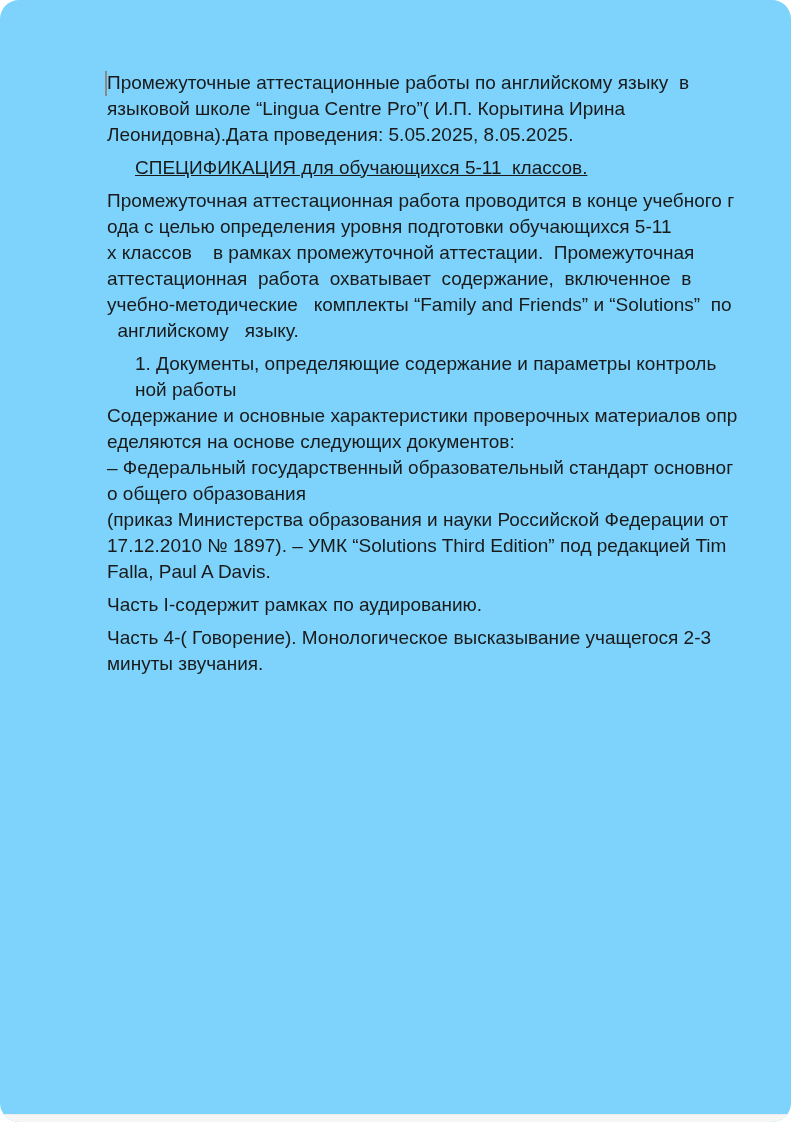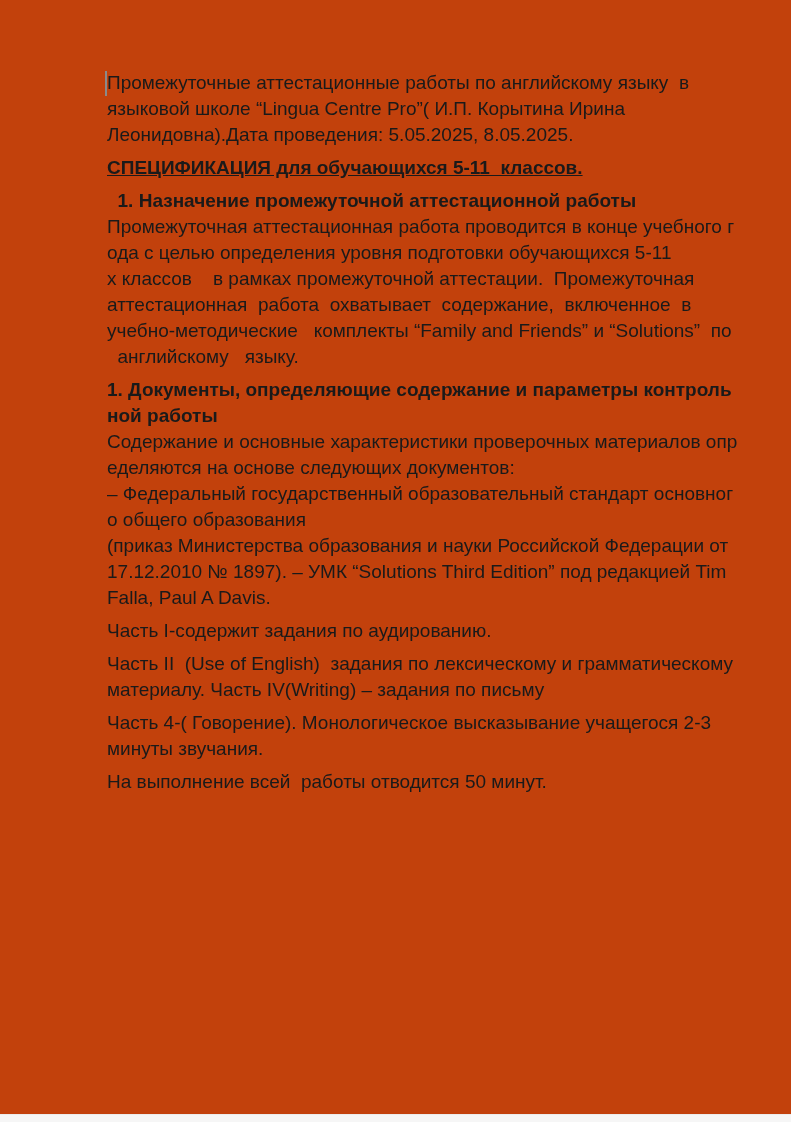--- a/index.html
+++ b/index.html
@@ -4,39 +4,40 @@
 <style>
   html, body {
     margin: 0;
     padding: 0;
     background: #ffffff;
   }
   .page {
     position: relative;
     width: 791px;
     height: 1122px;
-    background: #c2410c;
+    background: #7dd3fc;
     overflow: hidden;
     font-family: "Liberation Sans", "DejaVu Sans", sans-serif;
     color: #1a1a1a;
+    border-radius: 19px;
   }
   .content {
     position: absolute;
     left: 107px;
     top: 70px;
     width: 660px;
   }
   .para {
     margin: 0 0 7px 0;
     font-size: 19px;
     line-height: 26px;
     white-space: pre;
     color: #1a1a1a;
   }
-  .b { font-weight: bold; }
+  .b { font-weight: normal; margin-left: 28px; }
   .u { text-decoration: underline; }
   .block { display: block; }
   .caret {
     position: absolute;
     left: 105px;
     top: 71px;
     width: 2px;
     height: 25px;
     background: #8a8a8a;
   }
@@ -58,47 +59,45 @@
   <div class="caret"></div>
 
   <div class="content">
 
     <p class="para">Промежуточные аттестационные работы по английскому языку  в
 языковой школе “Lingua Centre Pro”( И.П. Корытина Ирина
 Леонидовна).Дата проведения: 5.05.2025, 8.05.2025.</p>
 
     <p class="para b u">СПЕЦИФИКАЦИЯ для обучающихся 5-11  классов.</p>
 
-    <p class="para"><span class="b block">  1. Назначение промежуточной аттестационной работы</span><span>Промежуточная аттестационная работа проводится в конце учебного г
+    <p class="para"><span>Промежуточная аттестационная работа проводится в конце учебного г
 ода с целью определения уровня подготовки обучающихся 5-11
 х классов    в рамках промежуточной аттестации.  Промежуточная
 аттестационная  работа  охватывает  содержание,  включенное  в
 учебно-методические   комплекты “Family and Friends” и “Solutions”  по
   английскому   языку.</span></p>
 
 
     <p class="para"><span class="b block">1. Документы, определяющие содержание и параметры контроль
 ной работы</span><span>Содержание и основные характеристики проверочных материалов опр
 еделяются на основе следующих документов:
 – Федеральный государственный образовательный стандарт основног
 о общего образования
 (приказ Министерства образования и науки Российской Федерации от
 17.12.2010 № 1897). – УМК “Solutions Third Edition” под редакцией Tim
 Falla, Paul A Davis.</span></p>
 
 
-    <p class="para">Часть I-содержит задания по аудированию.</p>
+    <p class="para">Часть I-содержит рамках по аудированию.</p>
 
 
-    <p class="para">Часть II  (Use of English)  задания по лексическому и грамматическому
-материалу. Часть IV(Writing) – задания по письму</p>
 
     <p class="para">Часть 4-( Говорение). Монологическое высказывание учащегося 2-3
 минуты звучания.</p>
 
 
-    <p class="para"><span>На выполнение всей  работы отводится 50 минут.</span></p>
+    <p class="para"></p>
 
   </div>
 
   <div class="bottom-strip"></div>
 
 </div>
 
 </body></html>

